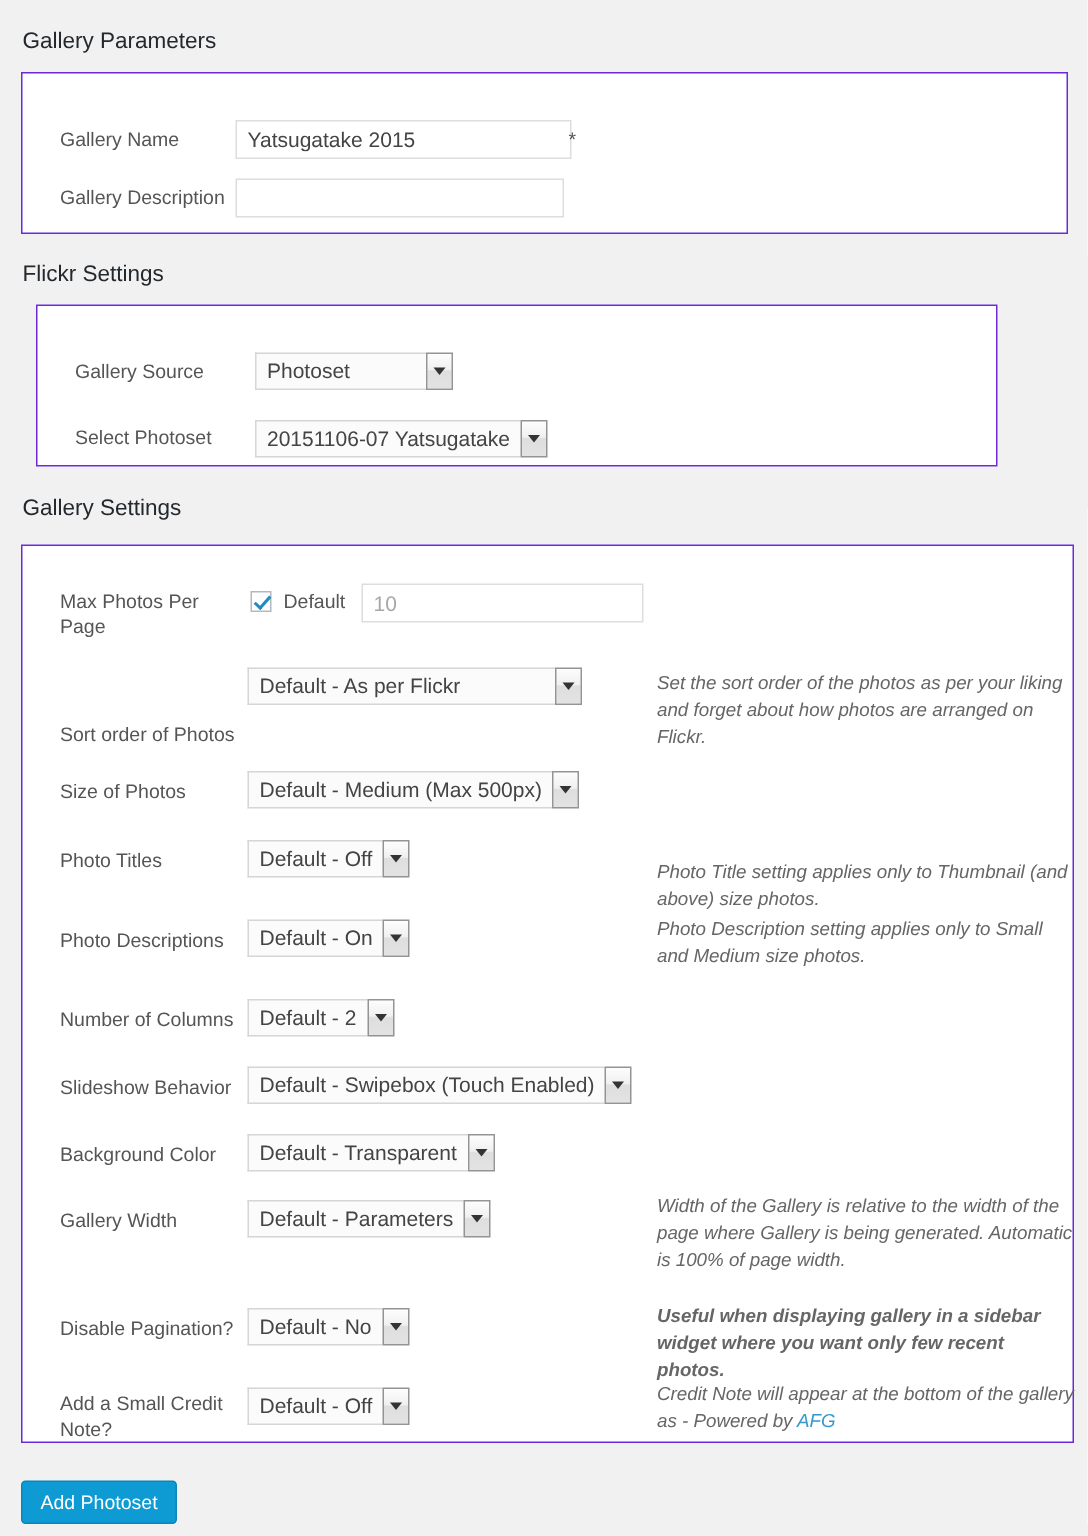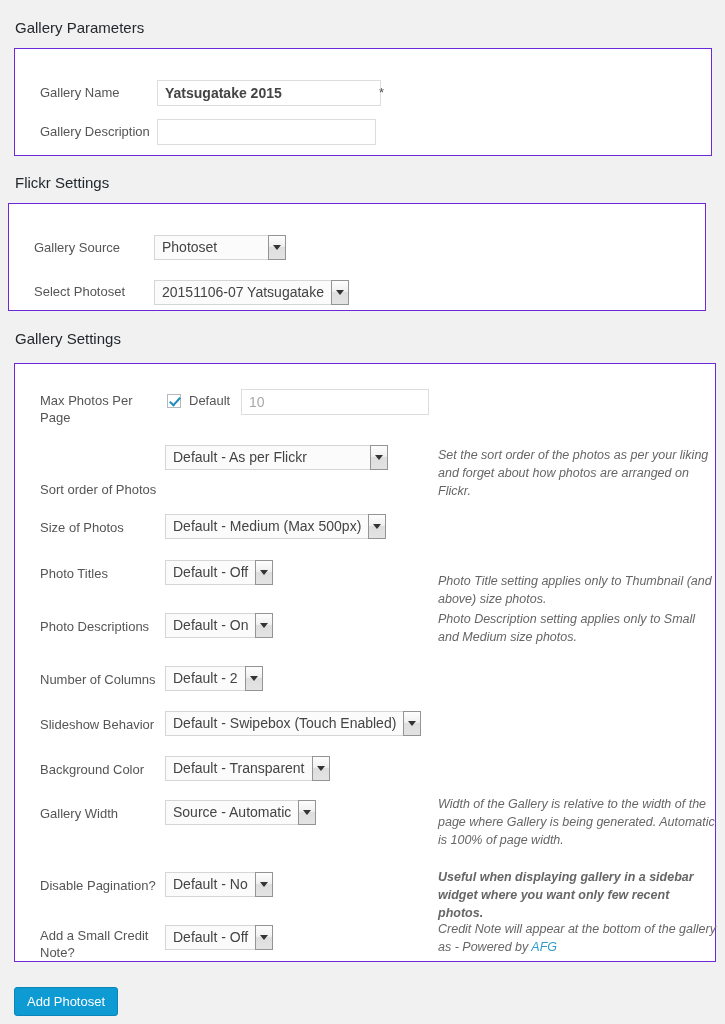--- a/index.html
+++ b/index.html
@@ -32,21 +32,21 @@
   .st-flickr        { position: absolute; left: 15px; top: 175px; }
   .st-gallery-set   { position: absolute; left: 15px; top: 331px; }
 
   
   .panel {
     position: absolute;
     background: #ffffff;
     border: 1px solid #6d28d9;
   }
   .panel-params   { left: 14px; top: 48px;  width: 698px; height: 108px; }
-  .panel-flickr   { left: 8px; top: 203px; width: 698px; height: 108px; }
+  .panel-flickr   { left: 24px; top: 203px; width: 641px; height: 108px; }
   .panel-settings { left: 14px; top: 363px; width: 702px; height: 599px; }
 
   
   .row {
     position: absolute;
     left: 0;
     width: 100%;
   }
   .lbl {
     position: absolute;
@@ -179,21 +179,21 @@
 </head>
 <body>
 
 <div class="page">
 
   <h2 class="section-title st-gallery-params">Gallery Parameters</h2>
 
   <div class="panel panel-params">
     <div class="row" style="top: 31px;">
       <span class="lbl" style="top: 4px;">Gallery Name</span>
-      <input class="txt" style="left: 142px; top: 0px; width: 224px; font-weight: bold;" type="text" value="Yatsugatake 2015">
+      <input class="txt" style="left: 142px; top: 0px; width: 224px;" type="text" value="Yatsugatake 2015">
       <span class="star" style="left: 364px; top: 5px;">*</span>
     </div>
 
     <div class="row" style="top: 70px;">
       <span class="lbl" style="top: 4px;">Gallery Description</span>
       <input class="txt" style="left: 142px; top: 0px; width: 219px;" type="text" value="">
     </div>
   </div>
 
   <h2 class="section-title st-flickr">Flickr Settings</h2>
@@ -284,21 +284,21 @@
       <span class="lbl" style="top: 5px;">Background Color</span>
       <div class="sel" style="left: 150px; top: 0px;">
         <span class="sel-body">Default - Transparent</span>
         <span class="sel-arrow"></span>
       </div>
     </div>
 
     <div class="row" style="top: 436px;">
       <span class="lbl" style="top: 5px;">Gallery Width</span>
       <div class="sel" style="left: 150px; top: 0px;">
-        <span class="sel-body">Source - Automatic</span>
+        <span class="sel-body">Default - Parameters</span>
         <span class="sel-arrow"></span>
       </div>
       <div class="help" style="top: -5px;">Width of the Gallery is relative to the width of the page where Gallery is being generated. Automatic is 100% of page width.</div>
     </div>
 
     <div class="row" style="top: 508px;">
       <span class="lbl" style="top: 5px;">Disable Pagination?</span>
       <div class="sel" style="left: 150px; top: 0px;">
         <span class="sel-body">Default - No</span>
         <span class="sel-arrow"></span>

